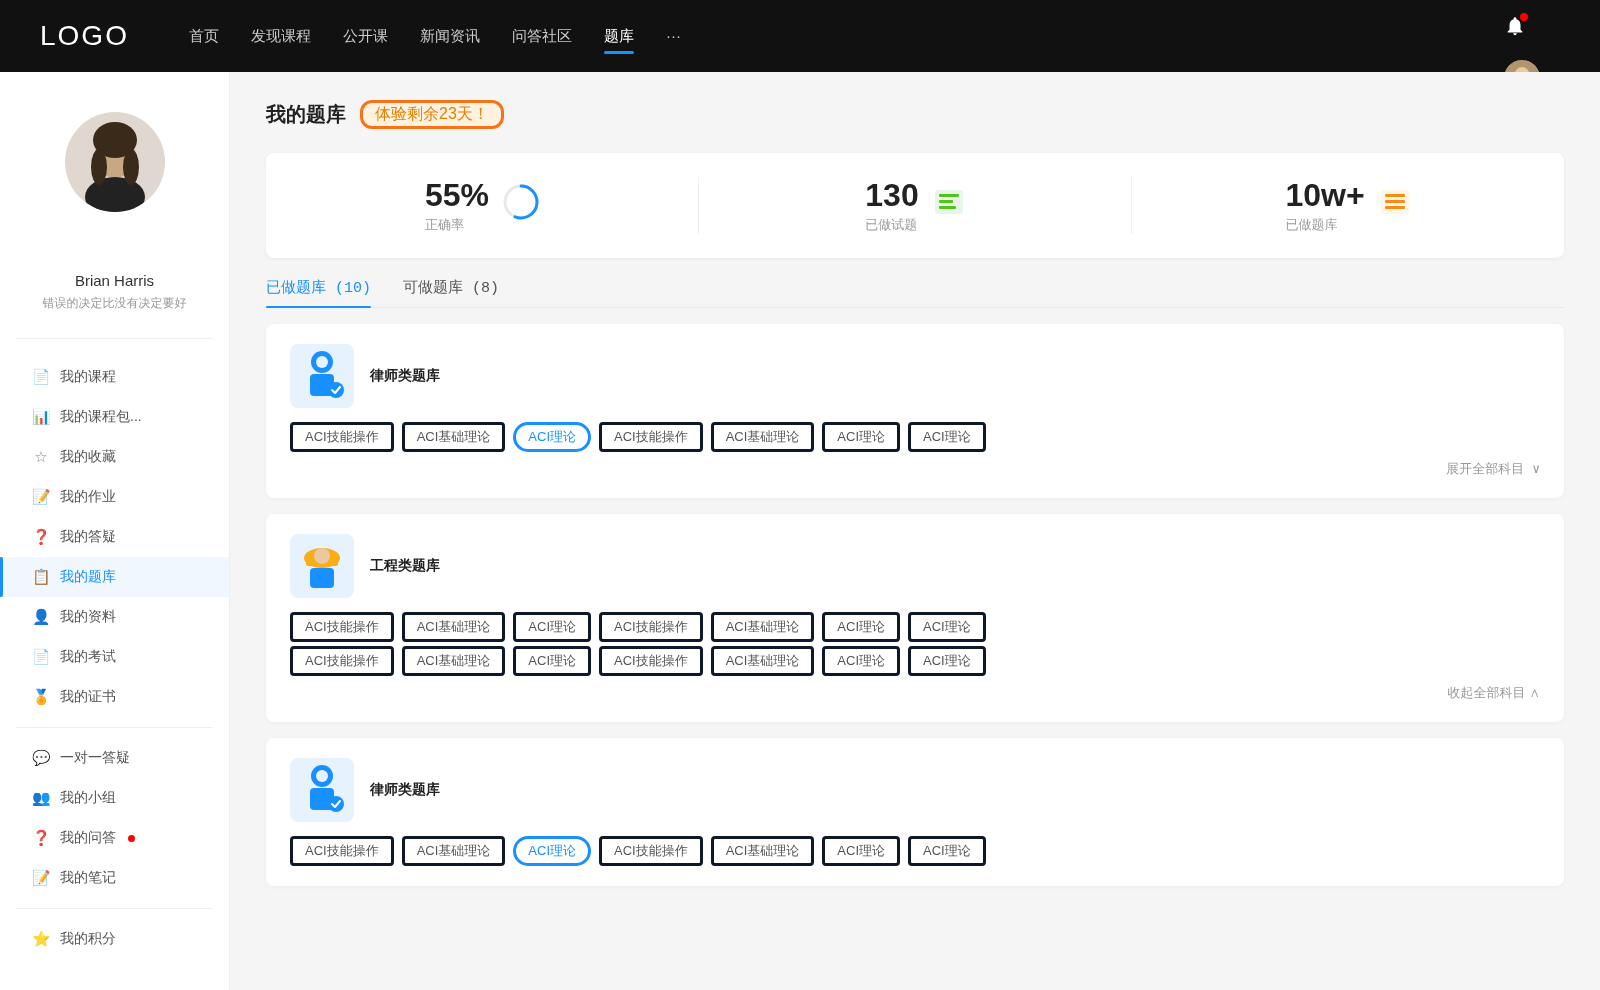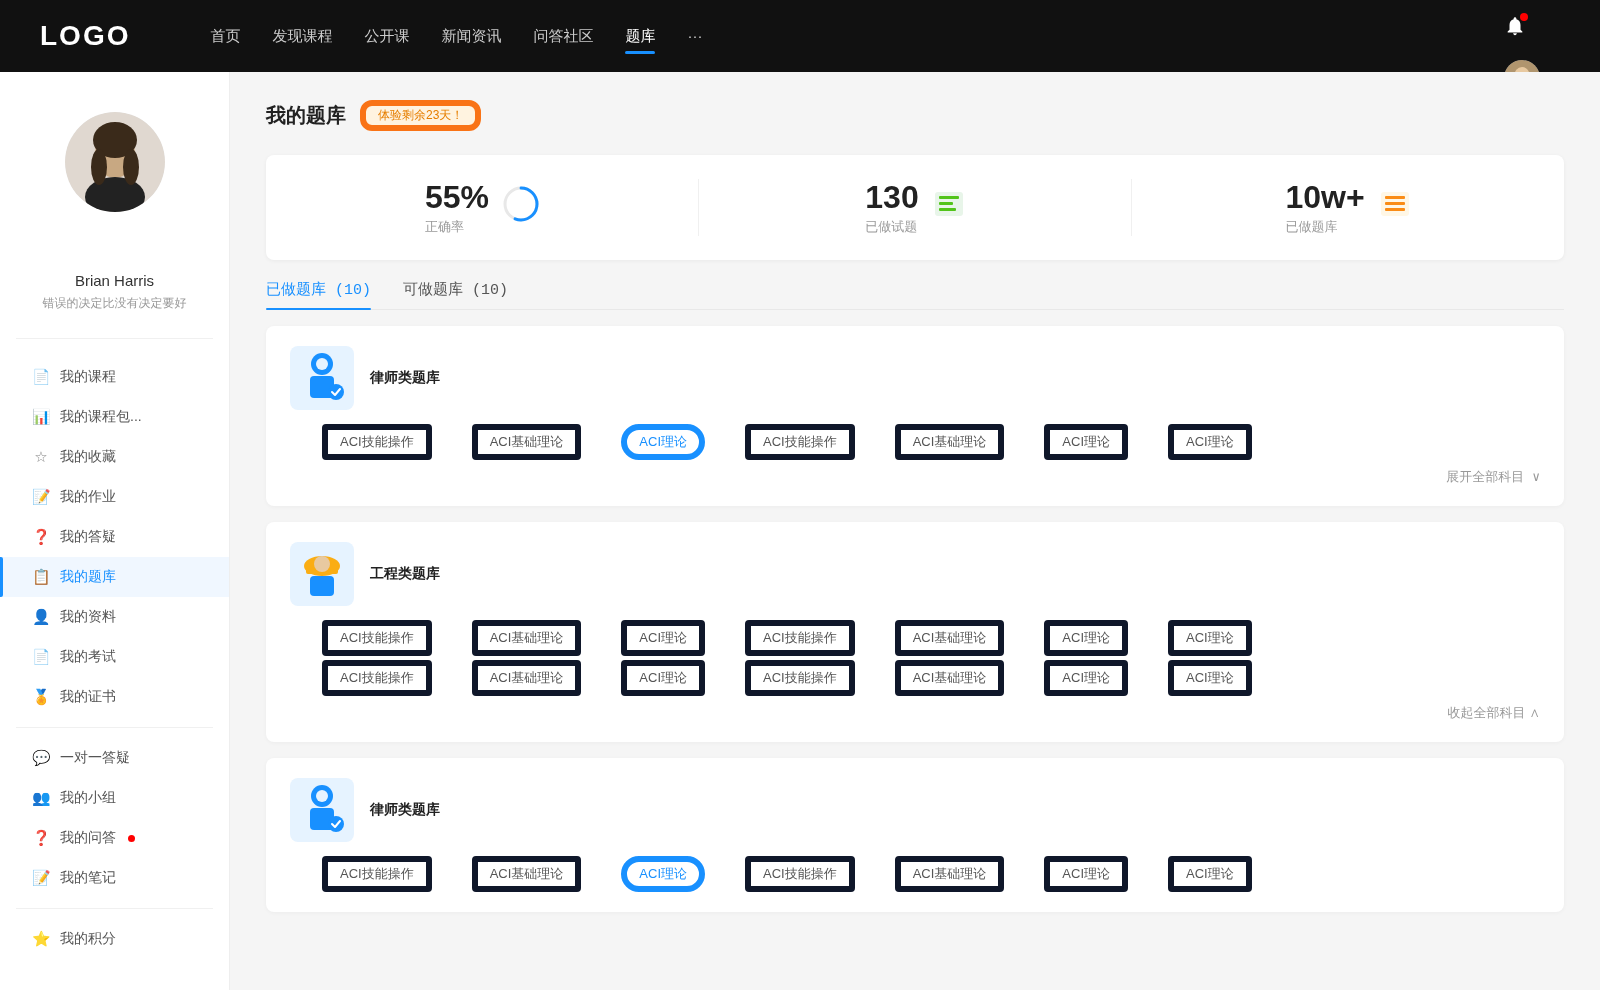--- a/index.html
+++ b/index.html
@@ -10,23 +10,23 @@
       background: #111;
       height: 72px;
       display: flex;
       align-items: center;
       padding: 0 40px;
       gap: 0;
     }
     .navbar-logo {
       color: white;
       font-size: 28px;
-      font-weight: bold;
+      font-weight: normal;
       letter-spacing: 2px;
-      margin-right: 80px;
+      margin-right: 60px;
     }
     .navbar-nav {
       display: flex;
       gap: 32px;
       flex: 1;
     }
     .navbar-nav-item {
       color: #ccc;
       font-size: 15px;
       cursor: pointer;
@@ -186,23 +186,23 @@
       margin-bottom: 24px;
     }
     .page-title {
       font-size: 20px;
       font-weight: 600;
       color: #222;
     }
     .trial-badge {
       background: #fff3e0;
       color: #e67e00;
-      border: 6px solid #f97316;
+      border: 3px solid #f97316;
       border-radius: 12px;
-      font-size: 12px;
+      font-size: 16px;
       padding: 1px 12px;
     }
 
     
     .stats-card {
       background: white;
       border-radius: 8px;
       padding: 24px 0;
       display: flex;
       margin-bottom: 20px;
@@ -291,28 +291,27 @@
       font-weight: 600;
       color: #222;
     }
     .tags-row {
       display: flex;
       flex-wrap: wrap;
       gap: 8px;
       margin-top: 10px;
     }
     .tag {
-      border: 6px solid #0f172a;
+      border: 3px solid #0f172a;
       border-radius: 4px;
       padding: 3px 12px;
       font-size: 13px;
       color: #555;
       cursor: pointer;
       background: white;
-      margin-left: 32px;
     }
     .tag.active-tag {
       border-color: #1890ff;
       color: #1890ff;
       border-radius: 20px;
     }
     .expand-btn {
       text-align: right;
       font-size: 13px;
       color: #999;
@@ -495,21 +494,21 @@
             <rect x="6" y="8" width="20" height="3" rx="1" fill="#fa8c16"></rect>
             <rect x="6" y="14" width="20" height="3" rx="1" fill="#fa8c16"></rect>
             <rect x="6" y="20" width="20" height="3" rx="1" fill="#fa8c16"></rect>
           </svg>
         </div>
       </div>
     </div>
 
     <div class="tabs-bar">
       <div class="tab-item active">已做题库 (10)</div>
-      <div class="tab-item">可做题库 (10)</div>
+      <div class="tab-item">可做题库 (8)</div>
     </div>
 
     <div class="bank-section">
       <div class="bank-header">
         <div class="bank-icon-wrap">
 
           <svg width="52" height="56" viewBox="0 0 52 56">
             <circle cx="26" cy="14" r="11" fill="#1890ff"></circle>
             <rect x="14" y="26" width="24" height="22" rx="4" fill="#1890ff"></rect>
             <circle cx="26" cy="14" r="6" fill="#e6f3ff"></circle>

